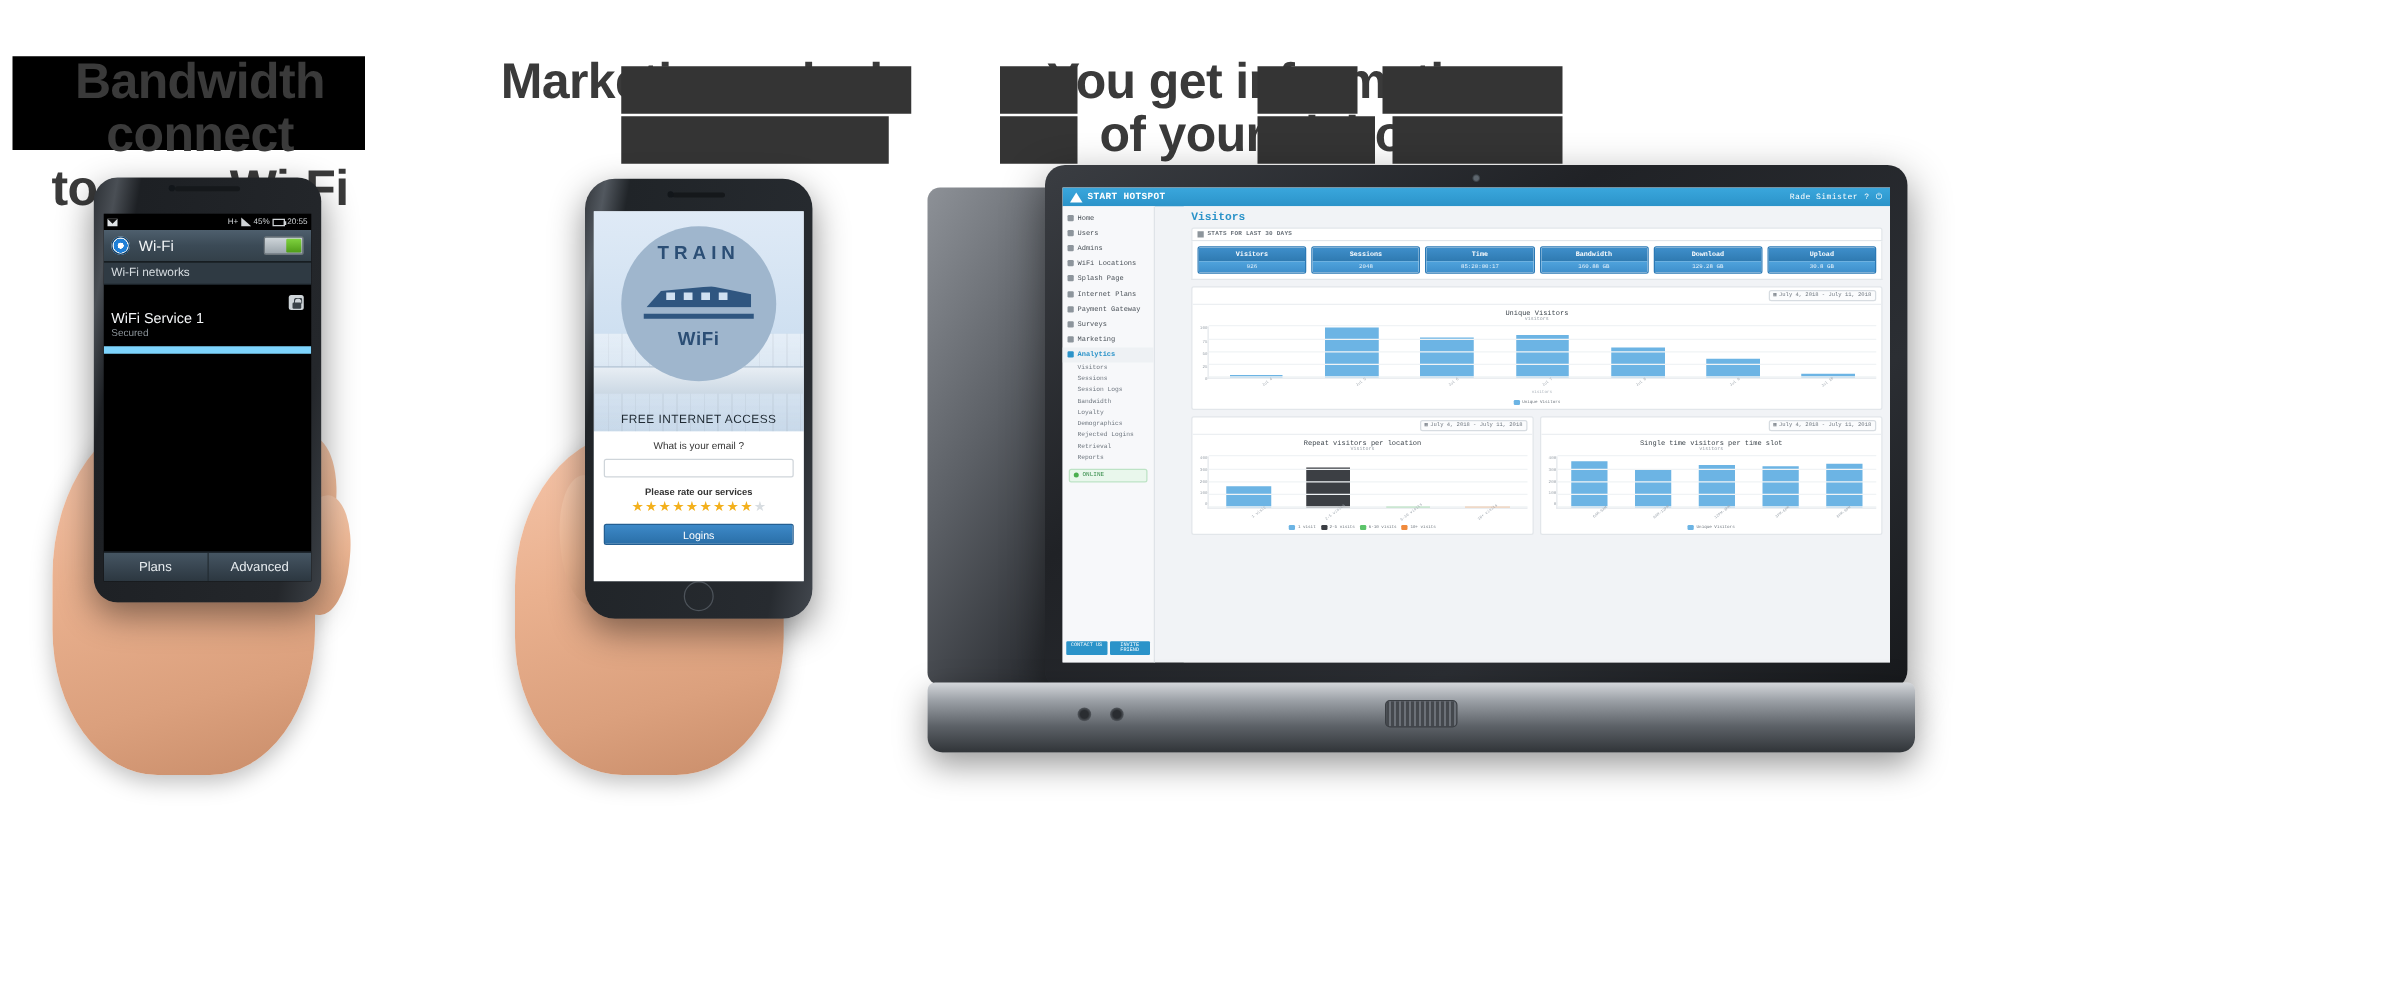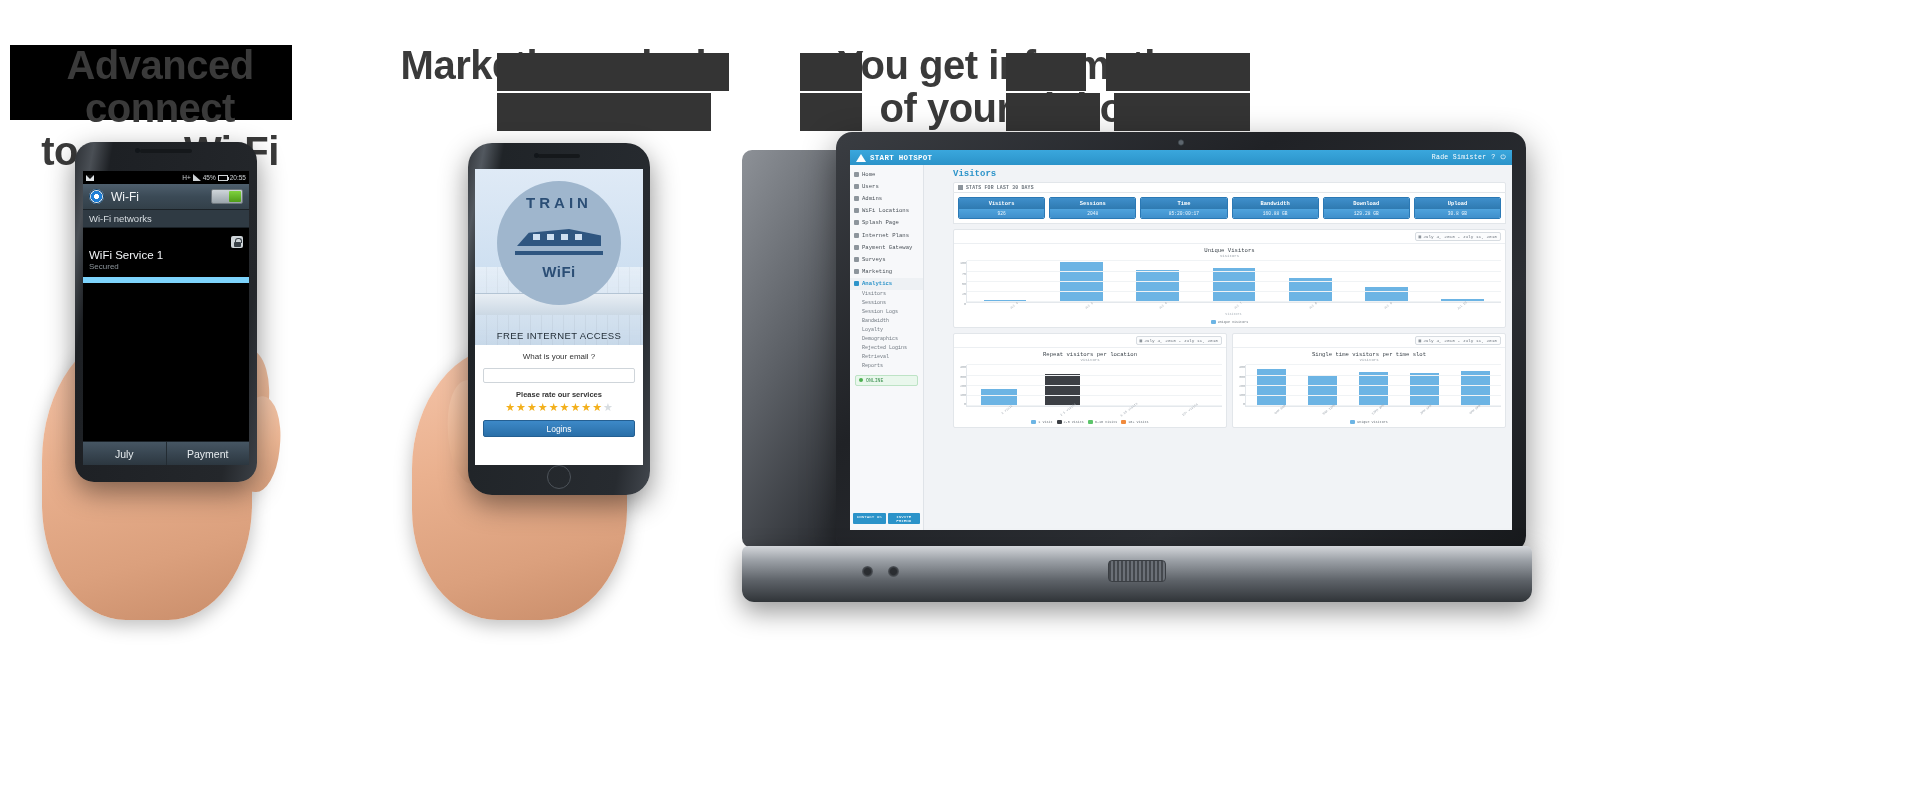--- a/index.html
+++ b/index.html
@@ -380,21 +380,21 @@
   .legend-sw { width: 5px; height: 4px; border-radius: 1px; }
   .db-lower { display: flex; gap: 5px; margin-top: 5px; }
 </style>
 </head>
 <body>
 
 <div id="root">
 
   <div class="hl-mask black" style="left:10px; top:45px; width:282px; height:75px;"></div>
   <div class="headline" style="left:0px; top:44px; width:320px;">
-    <div>Advanced connect</div>
+    <div>Bandwidth connect</div>
     <div>to your Wi-Fi</div>
   </div>
 
   <div class="headline" style="left:395px; top:44px; width:330px;">
     <div>Marketing splash</div>
     <div>page</div>
   </div>
   <div class="hl-mask" style="left:497px; top:53px; width:232px; height:38px;"></div>
   <div class="hl-mask" style="left:497px; top:93px; width:214px; height:38px;"></div>
 
@@ -442,22 +442,22 @@
 
         <div class="a-subhead">Wi-Fi networks</div>
 
         <div class="a-netrow">
           <div class="ssid">WiFi Service 1</div>
           <div class="sub">Secured</div>
           <span class="wifi-lock"></span>
         </div>
 
         <div class="a-bottombar">
-          <div class="btn">July</div>
-          <div class="btn">Payment</div>
+          <div class="btn">Plans</div>
+          <div class="btn">Advanced</div>
         </div>
       </div>
     </div>
   </div>
 
   <div class="panel" style="left:390px; top:0; width:345px; height:789px;">
 
     <div class="hand-blob" style="left:22px; top:345px; width:215px; height:275px;"></div>
     <div class="finger" style="left:96px; top:318px; width:52px; height:120px; transform:rotate(-8deg);"></div>
     <div class="finger" style="left:58px; top:380px; width:46px; height:104px; transform:rotate(-5deg);"></div>

